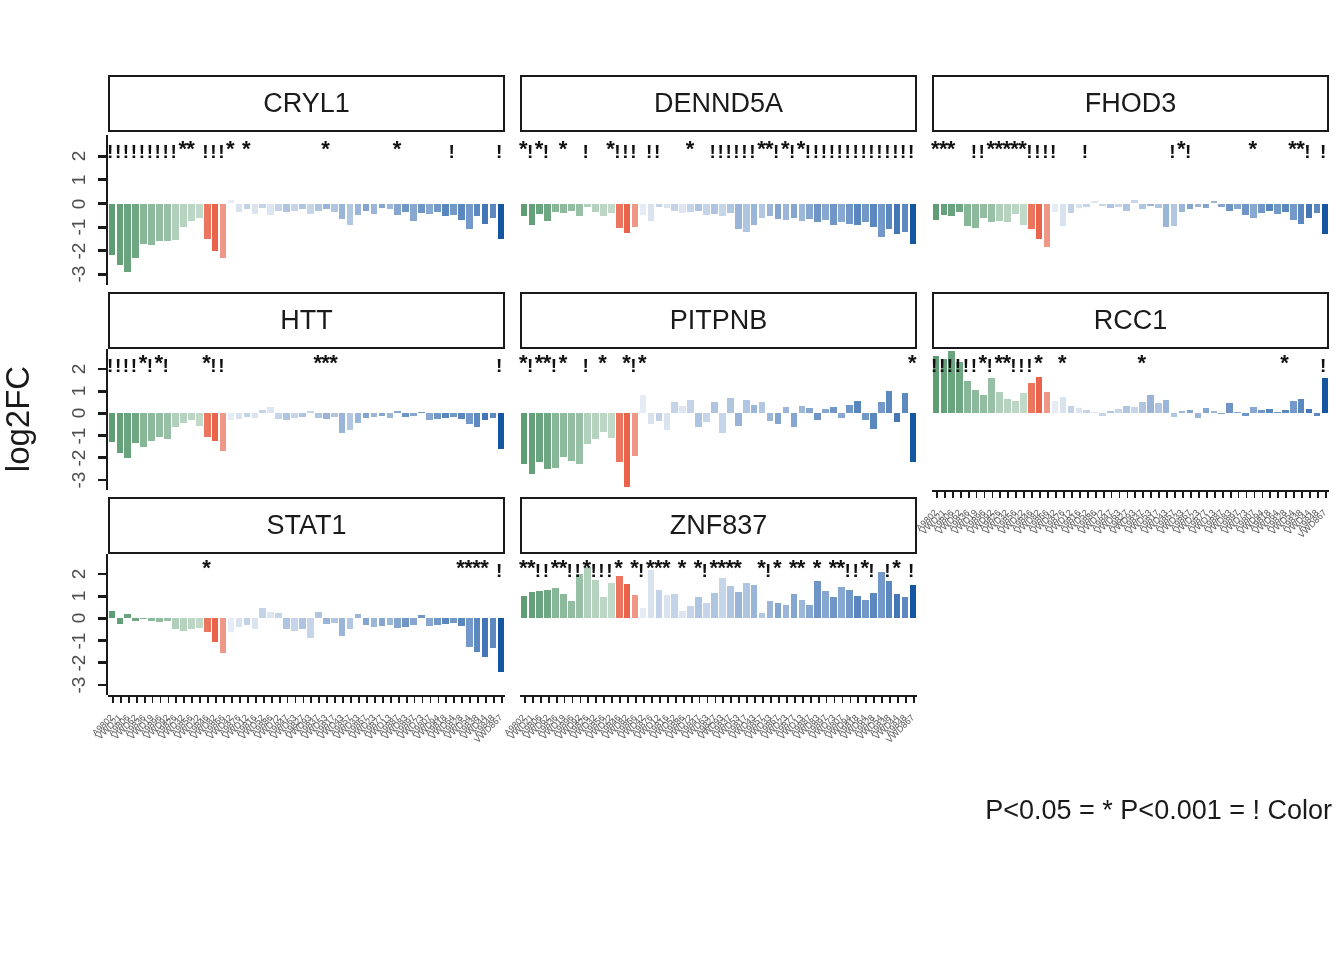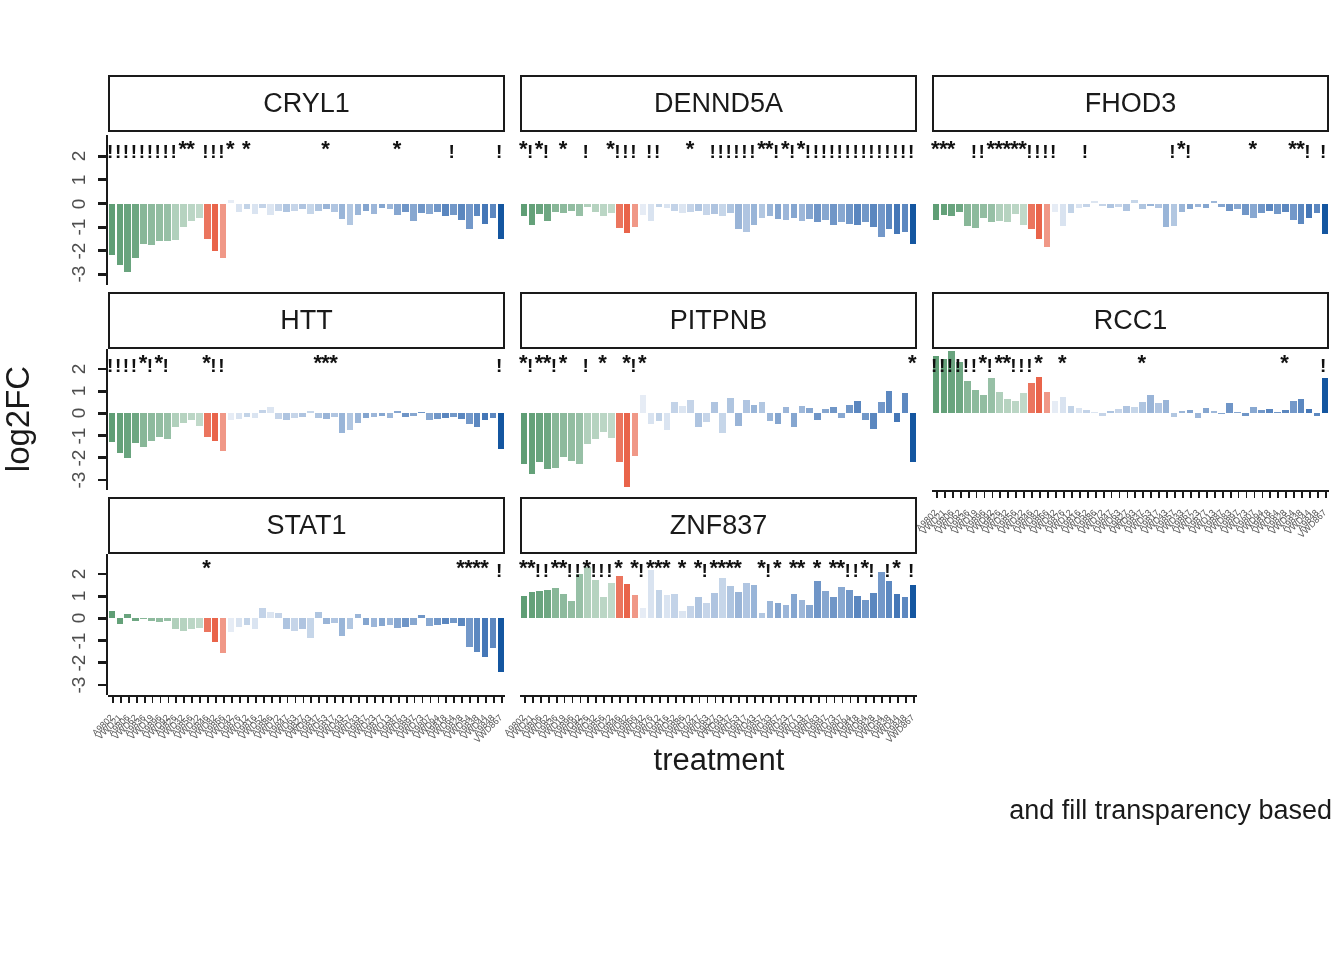--- a/index.html
+++ b/index.html
@@ -998,17 +998,16 @@
       <div class="xtick-label" style="left: 817.27px; top: 711px;">VWD54</div>
       <div class="xtick-mark" style="left: 889.21px; top: 697px;"></div>
       <div class="xtick-label" style="left: 825.21px; top: 711px;">A9838</div>
       <div class="xtick-mark" style="left: 897.15px; top: 697px;"></div>
       <div class="xtick-label" style="left: 833.15px; top: 711px;">VWD44</div>
       <div class="xtick-mark" style="left: 905.09px; top: 697px;"></div>
       <div class="xtick-label" style="left: 841.09px; top: 711px;">A9848</div>
       <div class="xtick-mark" style="left: 913.03px; top: 697px;"></div>
       <div class="xtick-label" style="left: 849.03px; top: 711px;">VWD867</div>
     </div>
-  <div class="x-axis-title">treatment</div>
   <div class="caption">
-    <div>and fill transparency based</div>
+    <div>P&lt;0.05 = * P&lt;0.001 = ! Color</div>
   </div>
 </div>
 
 </body></html>

